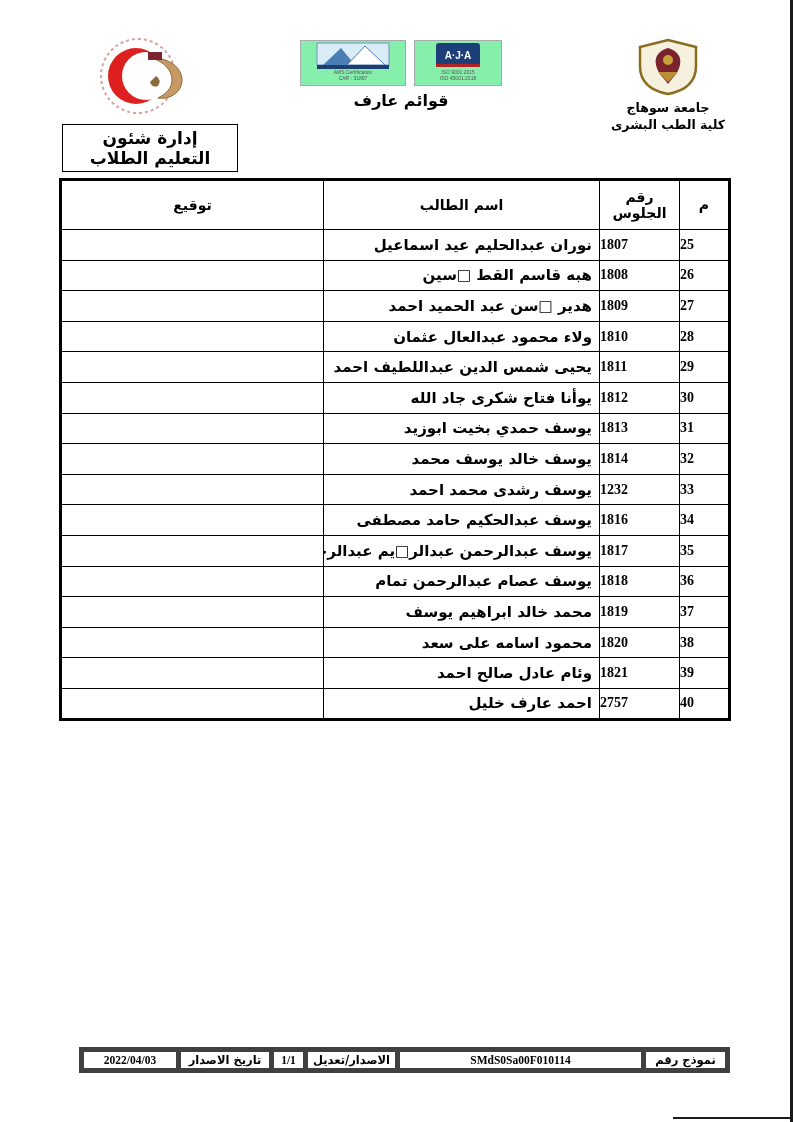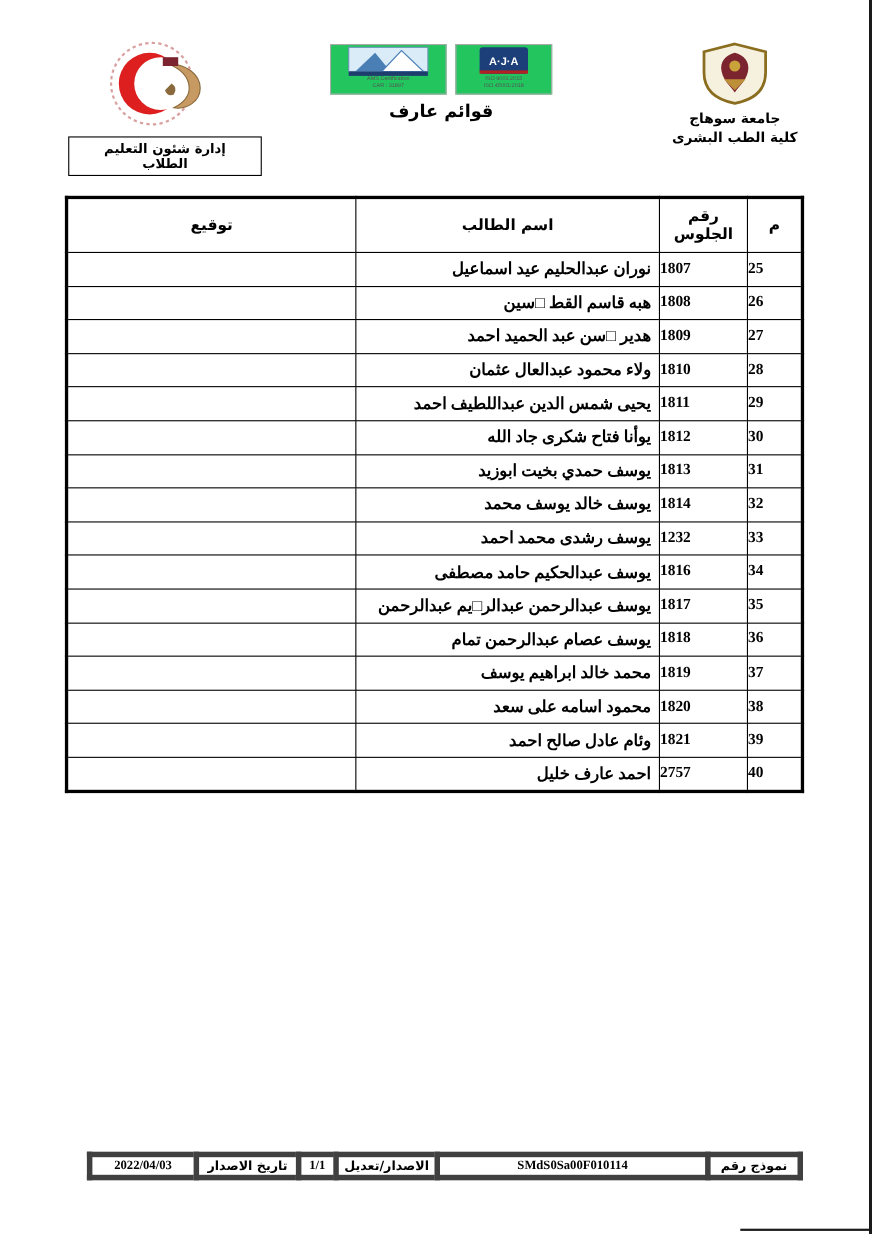--- a/index.html
+++ b/index.html
@@ -17,28 +17,28 @@
   .scan-line-bottom{
     position:absolute; bottom:3px; right:0; width:120px; height:2px; background:#1a1a1a;
   }
 
   
   .hdr-right{ position:absolute; top:38px; right:66px; width:118px; text-align:center; }
   .hdr-right .uni-line{ font-size:12.5px; font-weight:bold; line-height:1.35; }
 
   .hdr-center{ position:absolute; top:40px; left:278px; width:246px; text-align:center; }
   .certs{ display:flex; flex-direction:row; justify-content:center; gap:8px; direction:ltr; }
-  .cert-box{ border:1px solid #aaa; background:#22c55e; width:106px; height:46px; padding:1px; display:flex; flex-direction:column; align-items:center; }
+  .cert-box{ border:1px solid #aaa; background:#86efac; width:106px; height:46px; padding:1px; display:flex; flex-direction:column; align-items:center; }
   .cert-box.small{ width:88px; }
   .cert-caption{ font-size:5px; color:#555; line-height:1.1; font-family:"Liberation Sans", sans-serif; direction:ltr; }
   .titles{ margin-top:3px; }
   .title-line{ font-size:16px; font-weight:bold; line-height:1.45; }
 
   .hdr-left{ position:absolute; top:36px; left:62px; width:176px; text-align:center; }
-  .admin-box{ border:1.5px solid #000; margin-top:4px; padding:3px 18px; font-size:12px; font-weight:bold; }
+  .admin-box{ border:1.5px solid #000; margin-top:4px; padding:3px 18px; font-size:17px; font-weight:bold; }
 
   
   table.students{
     position:absolute; top:178px; right:62px;
     width:669px;
     border-collapse:collapse;
     border:3px solid #000;
     table-layout:fixed;
   }
   table.students th, table.students td{
@@ -55,21 +55,21 @@
   td.num, td.seat{
     text-align:left;
     font-family:"Liberation Serif","DejaVu Serif",serif;
     font-weight:bold; font-size:14px;
     direction:ltr;
   }
   td.name{
     text-align:right;
     font-weight:bold; font-size:15px;
     padding-right:7px;
-    white-space:nowrap; overflow:hidden;font-family:Liberation Serif, serif;
+    white-space:nowrap; overflow:hidden;
   }
   td.sig{ background:#fff; }
 
   
   table.footer{
     position:absolute; top:1047px; right:63px;
     width:646px; height:22px;
     border-collapse:collapse;
     table-layout:fixed;
   }

